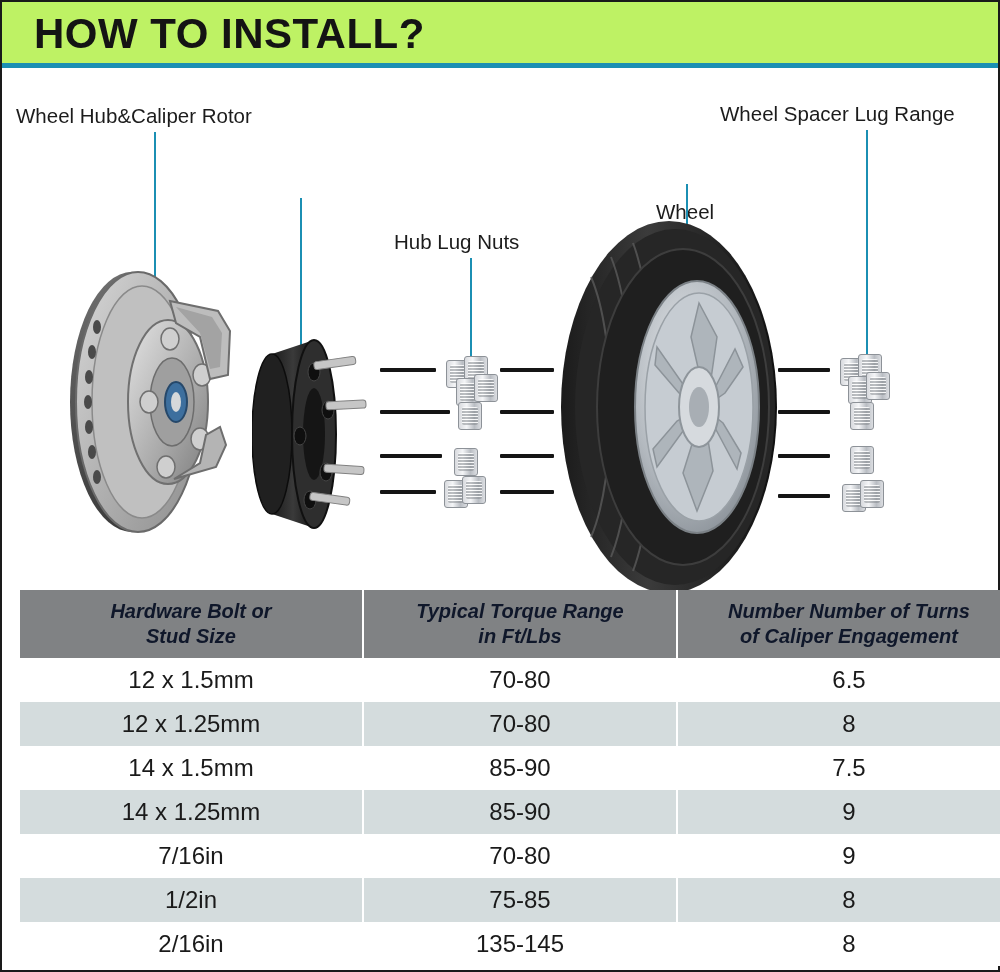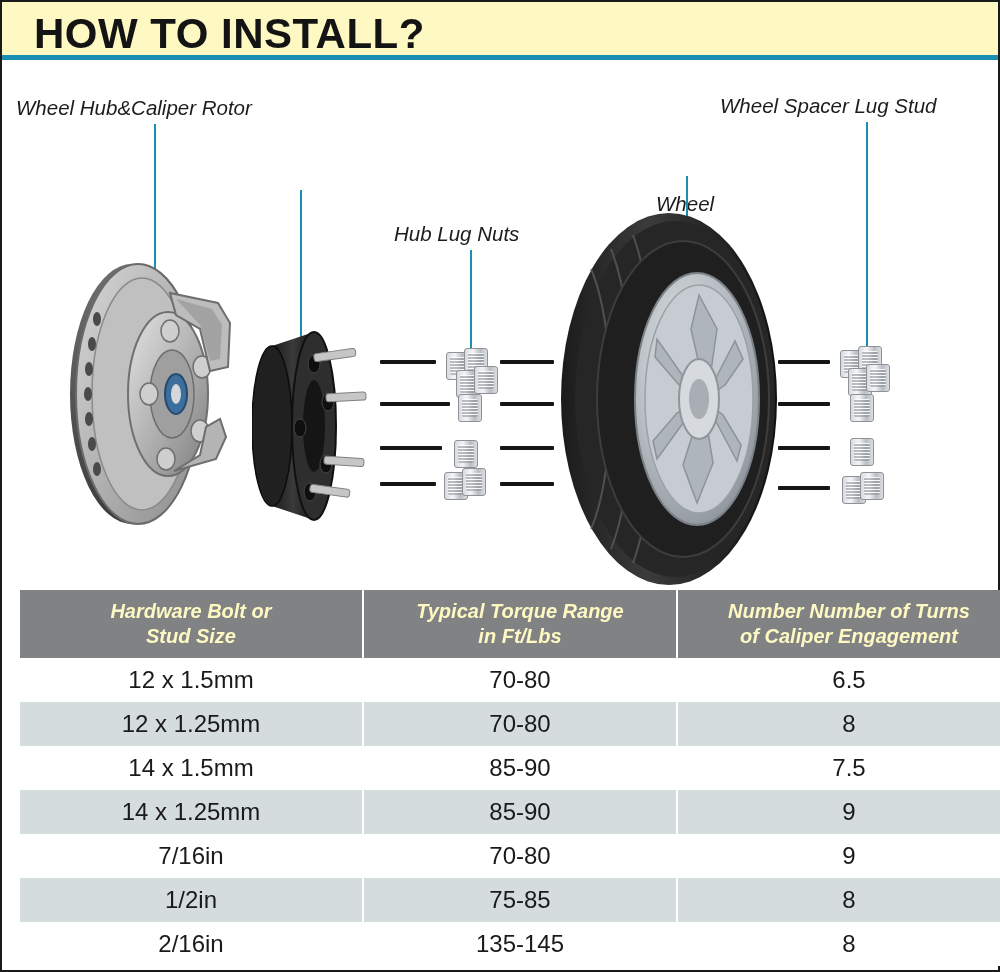--- a/index.html
+++ b/index.html
@@ -23,44 +23,43 @@
     box-sizing: border-box;
     border: 2px solid #1a1a1a;
   }
 
   
   .header-bar {
     position: absolute;
     left: 0;
     top: 0;
     width: 996px;
-    height: 58px;
-    background: #fef9c3;
+    height: 66px;
+    background: #bef264;
     border-bottom: 5px solid #1b8fb3;
     box-sizing: border-box;
   }
   .header-title {
     position: absolute;
     left: 32px;
     top: 8px;
     font-size: 42px;
     font-weight: bold;
     letter-spacing: 0.5px;
     color: #141414;
     font-family: "Liberation Sans", sans-serif;
   }
 
   
   .diagram {
     position: absolute;
     left: 0;
-    top: 72px;
+    top: 80px;
     width: 996px;
     height: 510px;
-    font-style: italic;
   }
 
   .label {
     position: absolute;
     font-size: 20.5px;
     color: #1c1c1c;
     white-space: nowrap;
     font-family: "Liberation Sans", sans-serif;
   }
 
@@ -109,21 +108,21 @@
     top: 588px;
     width: 960px;
   }
   table.spec {
     width: 960px;
     border-collapse: collapse;
     table-layout: fixed;
   }
   table.spec thead th {
     background: #808284;
-    color: #fef9c3;
+    color: #0f172a;
     font-style: italic;
     font-weight: bold;
     font-size: 20px;
     padding: 9px 6px;
     text-align: center;
     line-height: 1.25;
     border-right: 2px solid #ffffff;
     font-family: "Liberation Sans", sans-serif;
   }
   table.spec thead th:last-child { border-right: none; }
@@ -146,21 +145,21 @@
 
   <div class="header-bar">
     <div class="header-title">HOW TO INSTALL?</div>
   </div>
 
   <div class="diagram">
 
     <div class="label" style="left:14px; top:22px;">Wheel Hub&amp;Caliper Rotor</div>
     <div class="label" style="left:392px; top:148px;">Hub Lug Nuts</div>
     <div class="label" style="left:654px; top:74px;margin-top:44px;">Wheel</div>
-    <div class="label" style="left:718px; top:20px;">Wheel Spacer Lug Stud</div>
+    <div class="label" style="left:718px; top:20px;">Wheel Spacer Lug Range</div>
 
     <div class="leader leader-v" style="left:152px; top:50px; height:170px;"></div>
     <div class="leader leader-v" style="left:298px; top:116px; height:152px;"></div>
     <div class="leader leader-v" style="left:468px; top:176px; height:110px;"></div>
     <div class="leader leader-v" style="left:684px; top:102px; height:90px;"></div>
     <div class="leader leader-v" style="left:864px; top:48px; height:238px;"></div>
 
     <div class="rotor-wrap">
       <svg width="230" height="270" viewBox="0 0 230 270" xmlns="http://www.w3.org/2000/svg">
         <defs>

